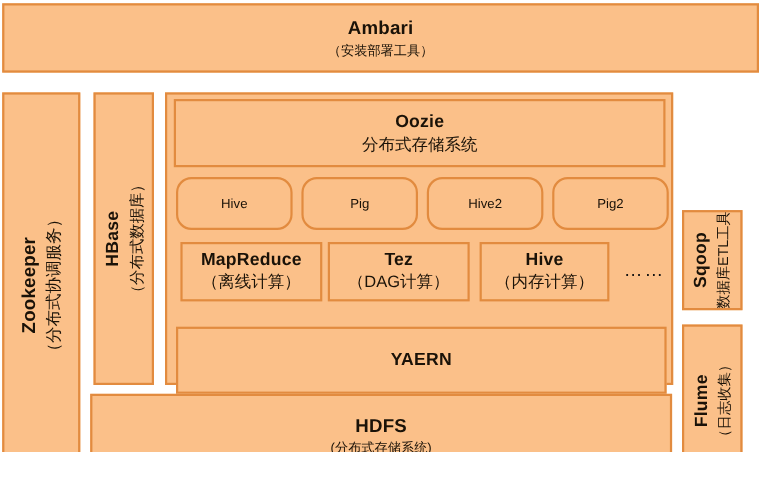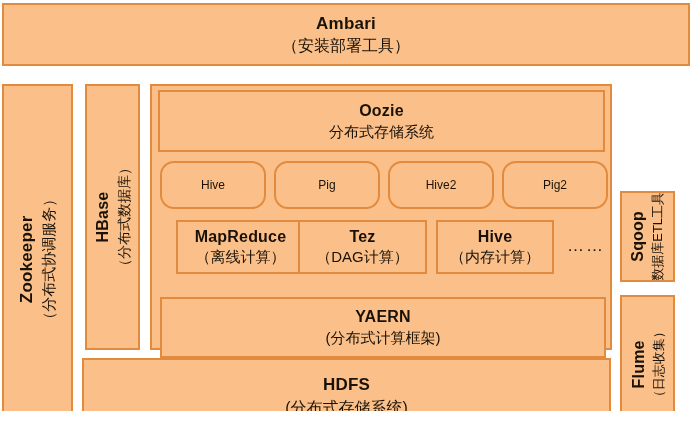--- a/index.html
+++ b/index.html
@@ -56,21 +56,21 @@
     justify-content: center;
     line-height: 1.3;
   }
   .vert {
     overflow: hidden;
   }
 
   
   #ambari { left:2px;  top:3px;   width:688px; height:63px; }
   #ambari .title { font-size:17px; }
-  #ambari .sub   { font-size:16px; margin-top:2px; }
+  #ambari .sub   { font-size:12px; margin-top:2px; }
 
   #zookeeper { left:2px;  top:84px; width:71px;  height:351px; }
   #zookeeper .title { font-size:17px; }
   #zookeeper .sub   { font-size:15px; margin-top:1px; }
 
   #hbase { left:85px; top:84px; width:55px; height:266px; }
   #hbase .title { font-size:16px; }
   #hbase .sub   { font-size:14px; margin-top:1px; }
 
   
@@ -82,39 +82,39 @@
 
   .qbox { top:161px; height:48px; font-size:12px;border-radius:14px; }
   #hive  { left:160px; width:106px; }
   #pig   { left:274px; width:106px; }
   #hive2 { left:388px; width:106px; }
   #pig2  { left:502px; width:106px; }
 
   .cbox { top:220px; height:54px; }
   .cbox .title { font-size:16px; }
   .cbox .sub   { font-size:15px; margin-top:1px; }
-  #mapreduce { left:176px; width:129px; }
+  #mapreduce { left:164px; width:129px; }
   #tez       { left:298px; width:129px; }
   #spark     { left:436px; width:118px; }
 
   #dots {
     position:absolute;
     left:560px; top:232px; width:52px; height:28px;
     display:flex; align-items:center; justify-content:center;
     font-size:17px; letter-spacing:2px; color:#111;
     font-family:"Liberation Sans", sans-serif;
   }
 
   #yarn { left:160px; top:297px; width:446px; height:61px; }
   #yarn .title { font-size:16px; }
   #yarn .sub   { font-size:15px; margin-top:2px; }
 
   #hdfs { left:82px; top:358px; width:529px; height:76px; }
   #hdfs .title { font-size:17px; }
-  #hdfs .sub   { font-size:16px; margin-top:2px;text-align:center; }
+  #hdfs .sub   { font-size:12px; margin-top:2px;text-align:center; }
 
   #sqoop { left:620px; top:191px; width:55px; height:91px; }
   #sqoop .title { font-size:16px; }
   #sqoop .sub   { font-size:13px; margin-top:1px; }
 
   #flume { left:620px; top:295px; width:55px; height:139px; }
   #flume .title { font-size:16px; }
   #flume .sub   { font-size:13px; margin-top:1px; }
 </style>
 </head>
@@ -171,21 +171,20 @@
   </div>
   <div class="box cbox" id="spark">
     <div class="title">Hive</div>
     <div class="sub">（内存计算）</div>
   </div>
 
   <div id="dots">……</div>
 
   <div class="box" id="yarn">
     <div class="title">YAERN</div>
-    <div class="sub">(分布式计算框架)</div>
   </div>
 
   <div class="box vert" id="sqoop">
     <div class="inner">
       <div class="title">Sqoop</div>
       <div class="sub">（数据库ETL工具）</div>
     </div>
   </div>
 
   <div class="box vert" id="flume">

